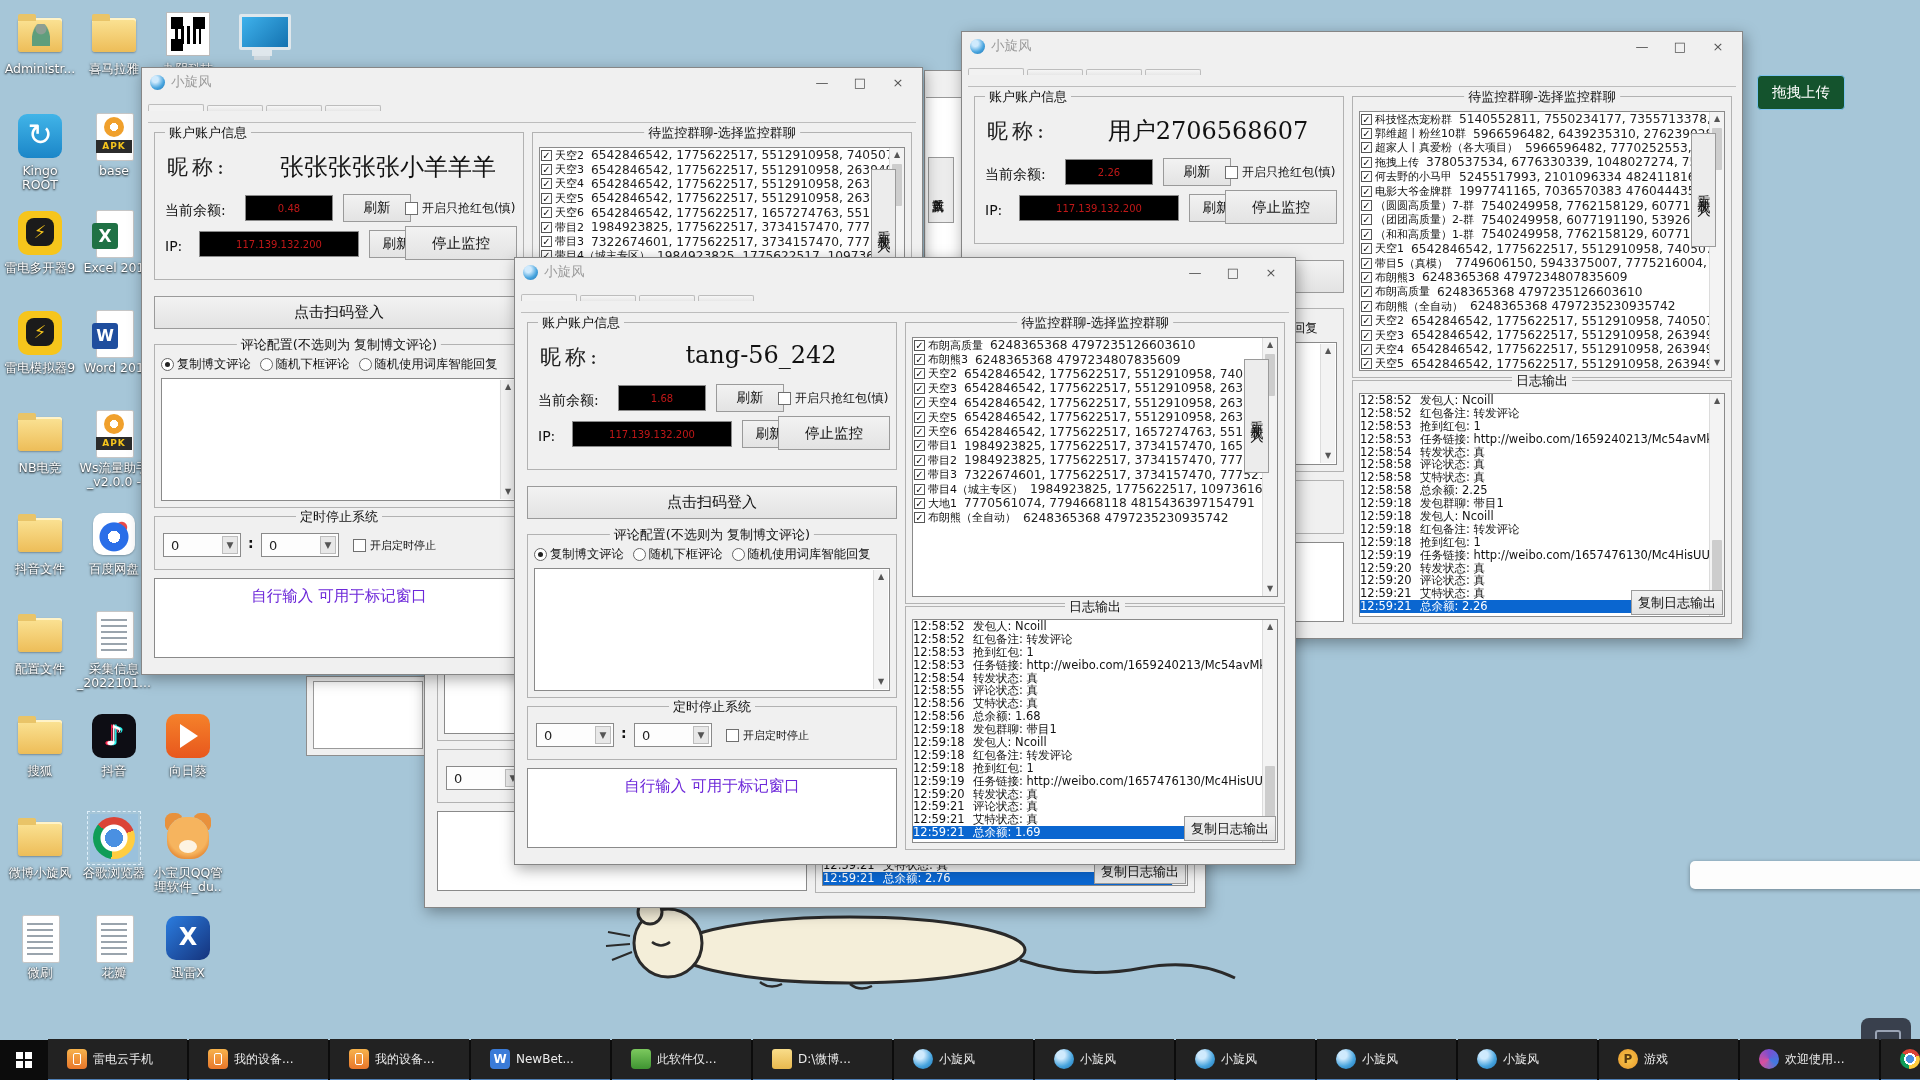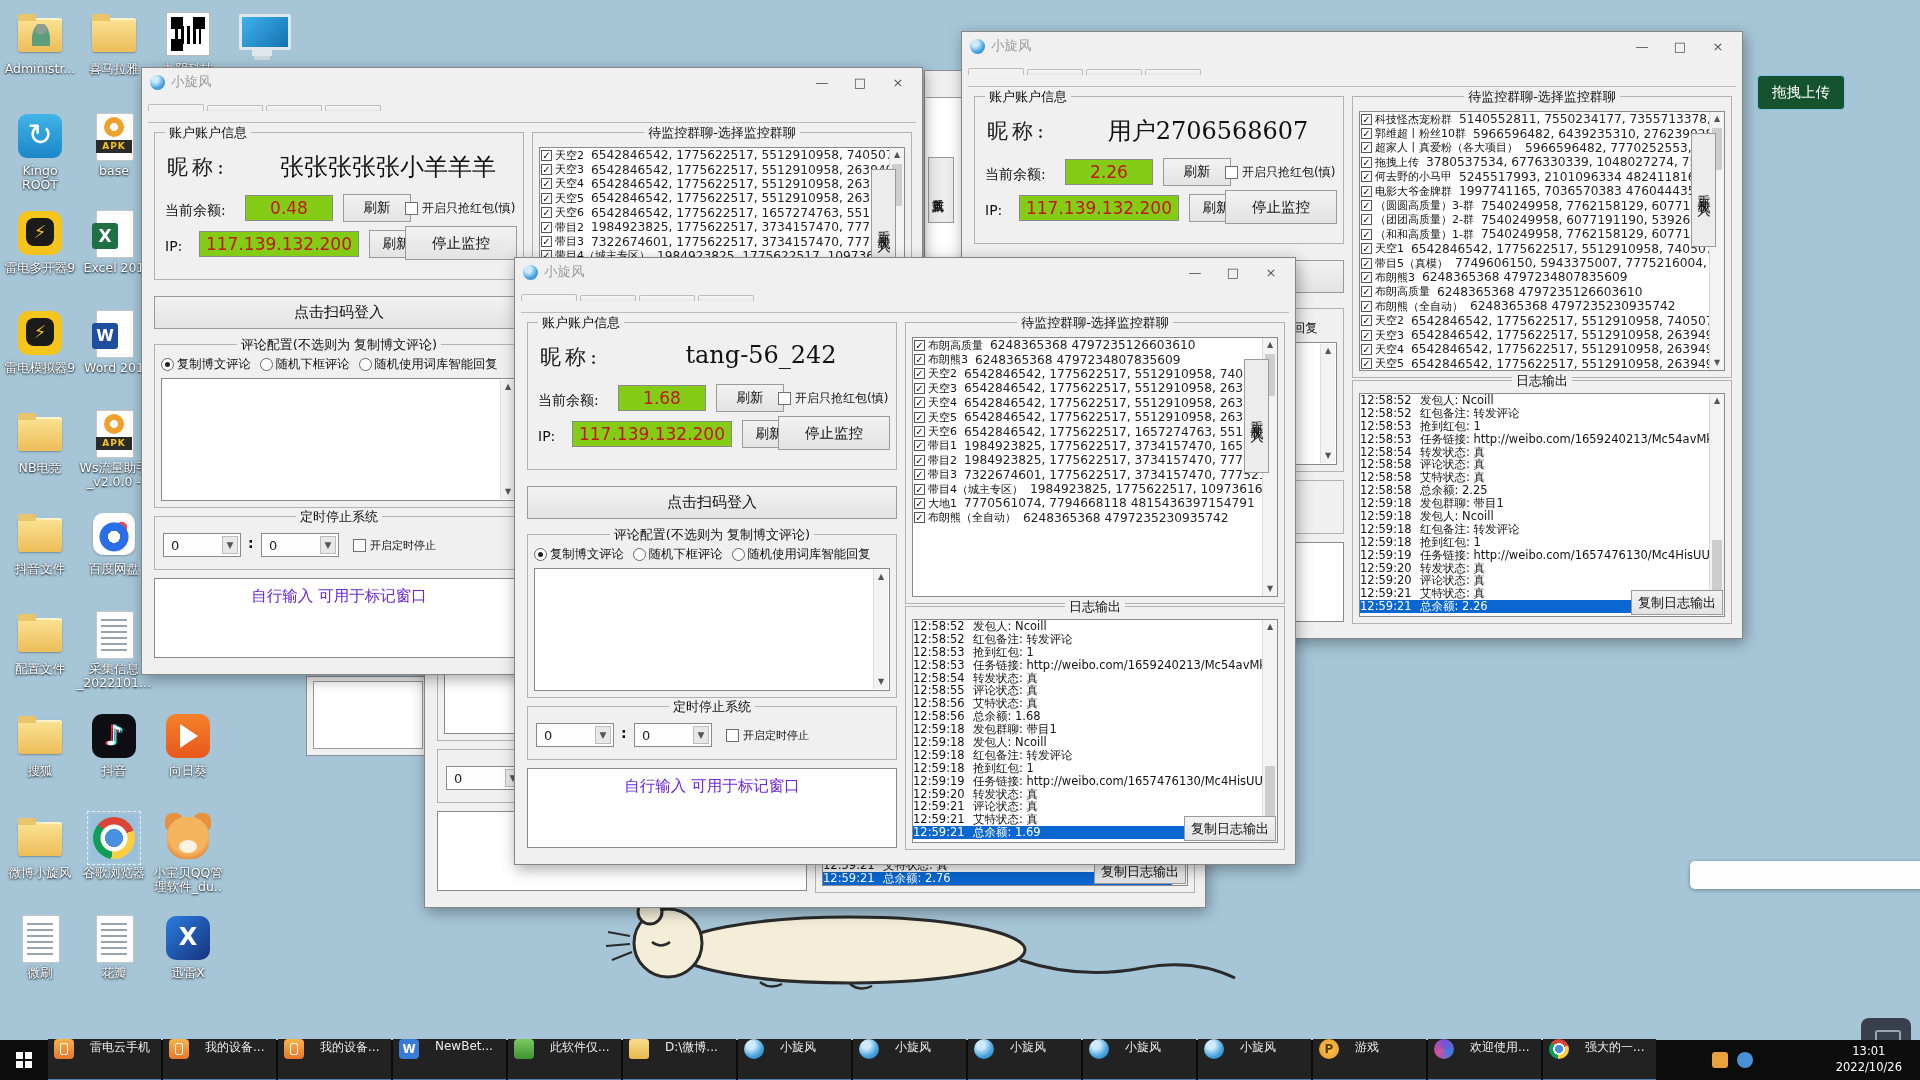--- a/index.html
+++ b/index.html
@@ -75,21 +75,21 @@
   .tabs{left:6px;top:30px;right:6px;height:25px;border-bottom:1px solid #bdbdbd}
   .tabs>div{position:static}
   .tab{position:static;display:inline-block;min-width:56px;text-align:center;padding:3px 8px 2px;font-size:14px;
       border:1px solid #bdbdbd;border-bottom:none;background:linear-gradient(#f6f6f6,#e7e7e7);margin-right:3px;border-radius:2px 2px 0 0;color:#222}
   .tab.active{background:#f2f2f2;padding-top:4px;font-weight:500}
   .gbox{border:1px solid #b2b2b2}
   .glabel{top:-9px;left:10px;background:#f0f0f0;padding:0 4px;font-size:13px;white-space:nowrap}
   .glabel.center{left:50%;transform:translateX(-50%)}
   .btn{background:linear-gradient(#f2f2f2,#e3e3e3);border:1px solid #9a9a9a;display:flex;align-items:center;justify-content:center;
       font-size:13.5px;color:#111;cursor:default}
-  .tb{background:#84cc16;border:1px solid #8a8a8a;color:#c01818;display:flex;align-items:center;justify-content:center;font-size:17px}
+  .tb{background:#000000;border:1px solid #8a8a8a;color:#c01818;display:flex;align-items:center;justify-content:center;font-size:10px}
   .white-box{background:#fff;border:1px solid #8a8a8a}
   .g-acct{left:12px;top:64px;width:370px;height:148px}
   .nick-lb{left:12px;top:20px;font-family:"DejaVu Serif","Liberation Serif",serif;font-size:21px;letter-spacing:4px;color:#222}
   .nick-val{left:104px;right:6px;top:18px;text-align:center;font-family:"DejaVu Serif","Liberation Serif",serif;font-size:24px;color:#111;white-space:nowrap}
   .lb-bal{left:10px;top:69px;font-size:14px}
   .in-bal{left:90px;top:62px;width:88px;height:26px}
   .btn-refresh{left:188px;top:61px;width:68px;height:28px}
   .ckb{display:flex;align-items:center;gap:4px;font-size:12px;white-space:nowrap}
   .ckb .box{position:static;width:13px;height:13px;background:#fff;border:1px solid #6f6f6f;flex:none}
   .ckb span{position:static}
@@ -153,21 +153,21 @@
   #corner-widget{position:absolute;left:1861px;top:1018px;width:50px;height:44px;background:#39404d;border-radius:8px;z-index:8}
   #corner-widget::after{content:"";position:absolute;left:14px;top:12px;width:22px;height:16px;border:2px solid #9aa4b5;border-radius:3px}
   
   #cartoon{position:absolute;left:600px;top:888px;z-index:0}
   
   #taskbar{position:absolute;left:0;bottom:0;width:1920px;height:40px;background:#0c0c0c;z-index:50;display:flex;align-items:center}
   #start{width:48px;height:40px;flex:none;display:flex;align-items:center;justify-content:center}
   #start .wl{width:16px;height:16px;background:
       linear-gradient(#fff,#fff) 0 0/7px 7px no-repeat,linear-gradient(#fff,#fff) 9px 0/7px 7px no-repeat,
       linear-gradient(#fff,#fff) 0 9px/7px 7px no-repeat,linear-gradient(#fff,#fff) 9px 9px/7px 7px no-repeat}
-  .tb-item{width:101px;height:40px;flex:none;display:flex;gap:16px;padding:0 6px;margin-right:2px;
+  .tb-item{width:101px;height:40px;flex:none;display:flex;align-items:center;gap:6px;padding:0 19px;margin-right:2px;
       background:#222;border-bottom:2px solid #4f7fb5;overflow:hidden}
   .tb-item .tlb{color:#ececec;font-size:12px;white-space:nowrap;overflow:hidden}
   .tb-ic{width:20px;height:20px;border-radius:4px;flex:none;position:relative}
   .ic-ld .tb-ic{background:linear-gradient(#f7b34c,#e8762a)}
   .ic-ld .tb-ic::after{content:"";position:absolute;inset:4px 6px;border:1.5px solid #fff;border-radius:2px}
   .ic-nb .tb-ic{background:#3a7bd8}
   .ic-nb .tb-ic::after{content:"W";position:absolute;inset:0;color:#fff;font-size:12px;font-weight:bold;text-align:center;line-height:20px}
   .ic-gr .tb-ic{background:linear-gradient(#7cc95e,#3f9432)}
   .ic-fd .tb-ic{background:linear-gradient(#f9dd8a,#e8b84e);border-radius:3px}
   .ic-xf .tb-ic{border-radius:50%;background:radial-gradient(circle at 35% 30%,#cfeafd 0 4px,#47a4de 60%,#1d6fae)}
@@ -707,21 +707,21 @@
             <span class="gname">何去野的小马甲</span>
             <span class="gnums">5245517993, 2101096334   4824118162097975</span>
           </div>
           <div class="grow">
             <span class="lcb"></span>
             <span class="gname">电影大爷金牌群</span>
             <span class="gnums">1997741165, 7036570383   4760444357582016</span>
           </div>
           <div class="grow">
             <span class="lcb"></span>
-            <span class="gname">（圆圆高质量）3-群</span>
+            <span class="gname">（圆圆高质量）7-群</span>
             <span class="gnums">7540249958, 7762158129, 6077191190, 63</span>
           </div>
           <div class="grow">
             <span class="lcb"></span>
             <span class="gname">（团团高质量）2-群</span>
             <span class="gnums">7540249958, 6077191190, 5392627209, 662478</span>
           </div>
           <div class="grow">
             <span class="lcb"></span>
             <span class="gname">（和和高质量）1-群</span>

